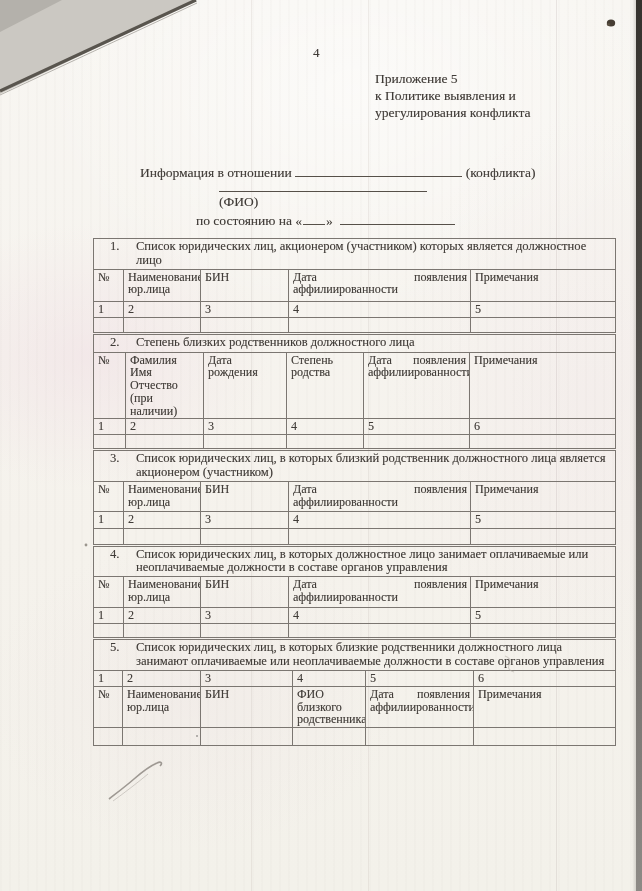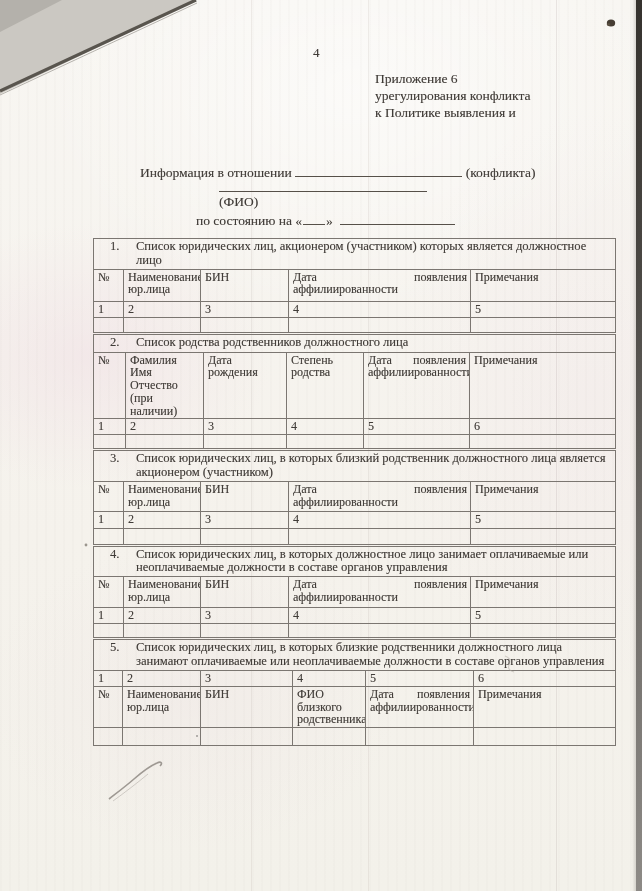--- a/index.html
+++ b/index.html
@@ -60,23 +60,23 @@
 
 <div class="page">
   <div class="streaks"></div>
   <div class="crease" style="left:251px"></div>
   <div class="crease" style="left:368px"></div>
   <div class="crease" style="left:556px;background:rgba(175,160,158,0.22)"></div>
 
   <div class="page-number txt">4</div>
 
   <div class="appendix txt">
-    <div>Приложение 6</div>
+    <div>Приложение 5</div>
+    <div>к Политике выявления и</div>
     <div>урегулирования конфликта</div>
-    <div>к Политике выявления и</div>
   </div>
 
   <div class="info-line txt"><span>Информация в отношении</span><span class="blank blank1"></span><span>(конфликта)</span></div>
 
   <div class="fio-blank-row"></div>
   <div class="fio-caption txt">(ФИО)</div>
 
   <div class="date-line txt"><span>по состоянию на</span> <span>«</span><span class="blank blank3"></span><span>»</span><span class="blank blank4"></span></div>
 
   <div class="tables-wrap txt">
@@ -135,21 +135,21 @@
           <col style="width:83px">
           <col style="width:77px">
           <col style="width:106px">
           <col style="width:146px">
         </colgroup>
       <tbody>
           <tr class="r-title">
             <td colspan="6">
               <div class="ttl">
                 <span class="tnum">2.</span>
-                <div class="ttxt">Список родства родственников должностного лица</div>
+                <div class="ttxt">Степень близких родственников должностного лица</div>
               </div>
             </td>
           </tr>
       <tr class="r-head">
         <td>№</td>
         <td class="just">Фамилия Имя Отчество (при наличии)</td>
         <td>Дата рождения</td>
         <td>Степень родства</td>
         <td>
           <div class="spread">

